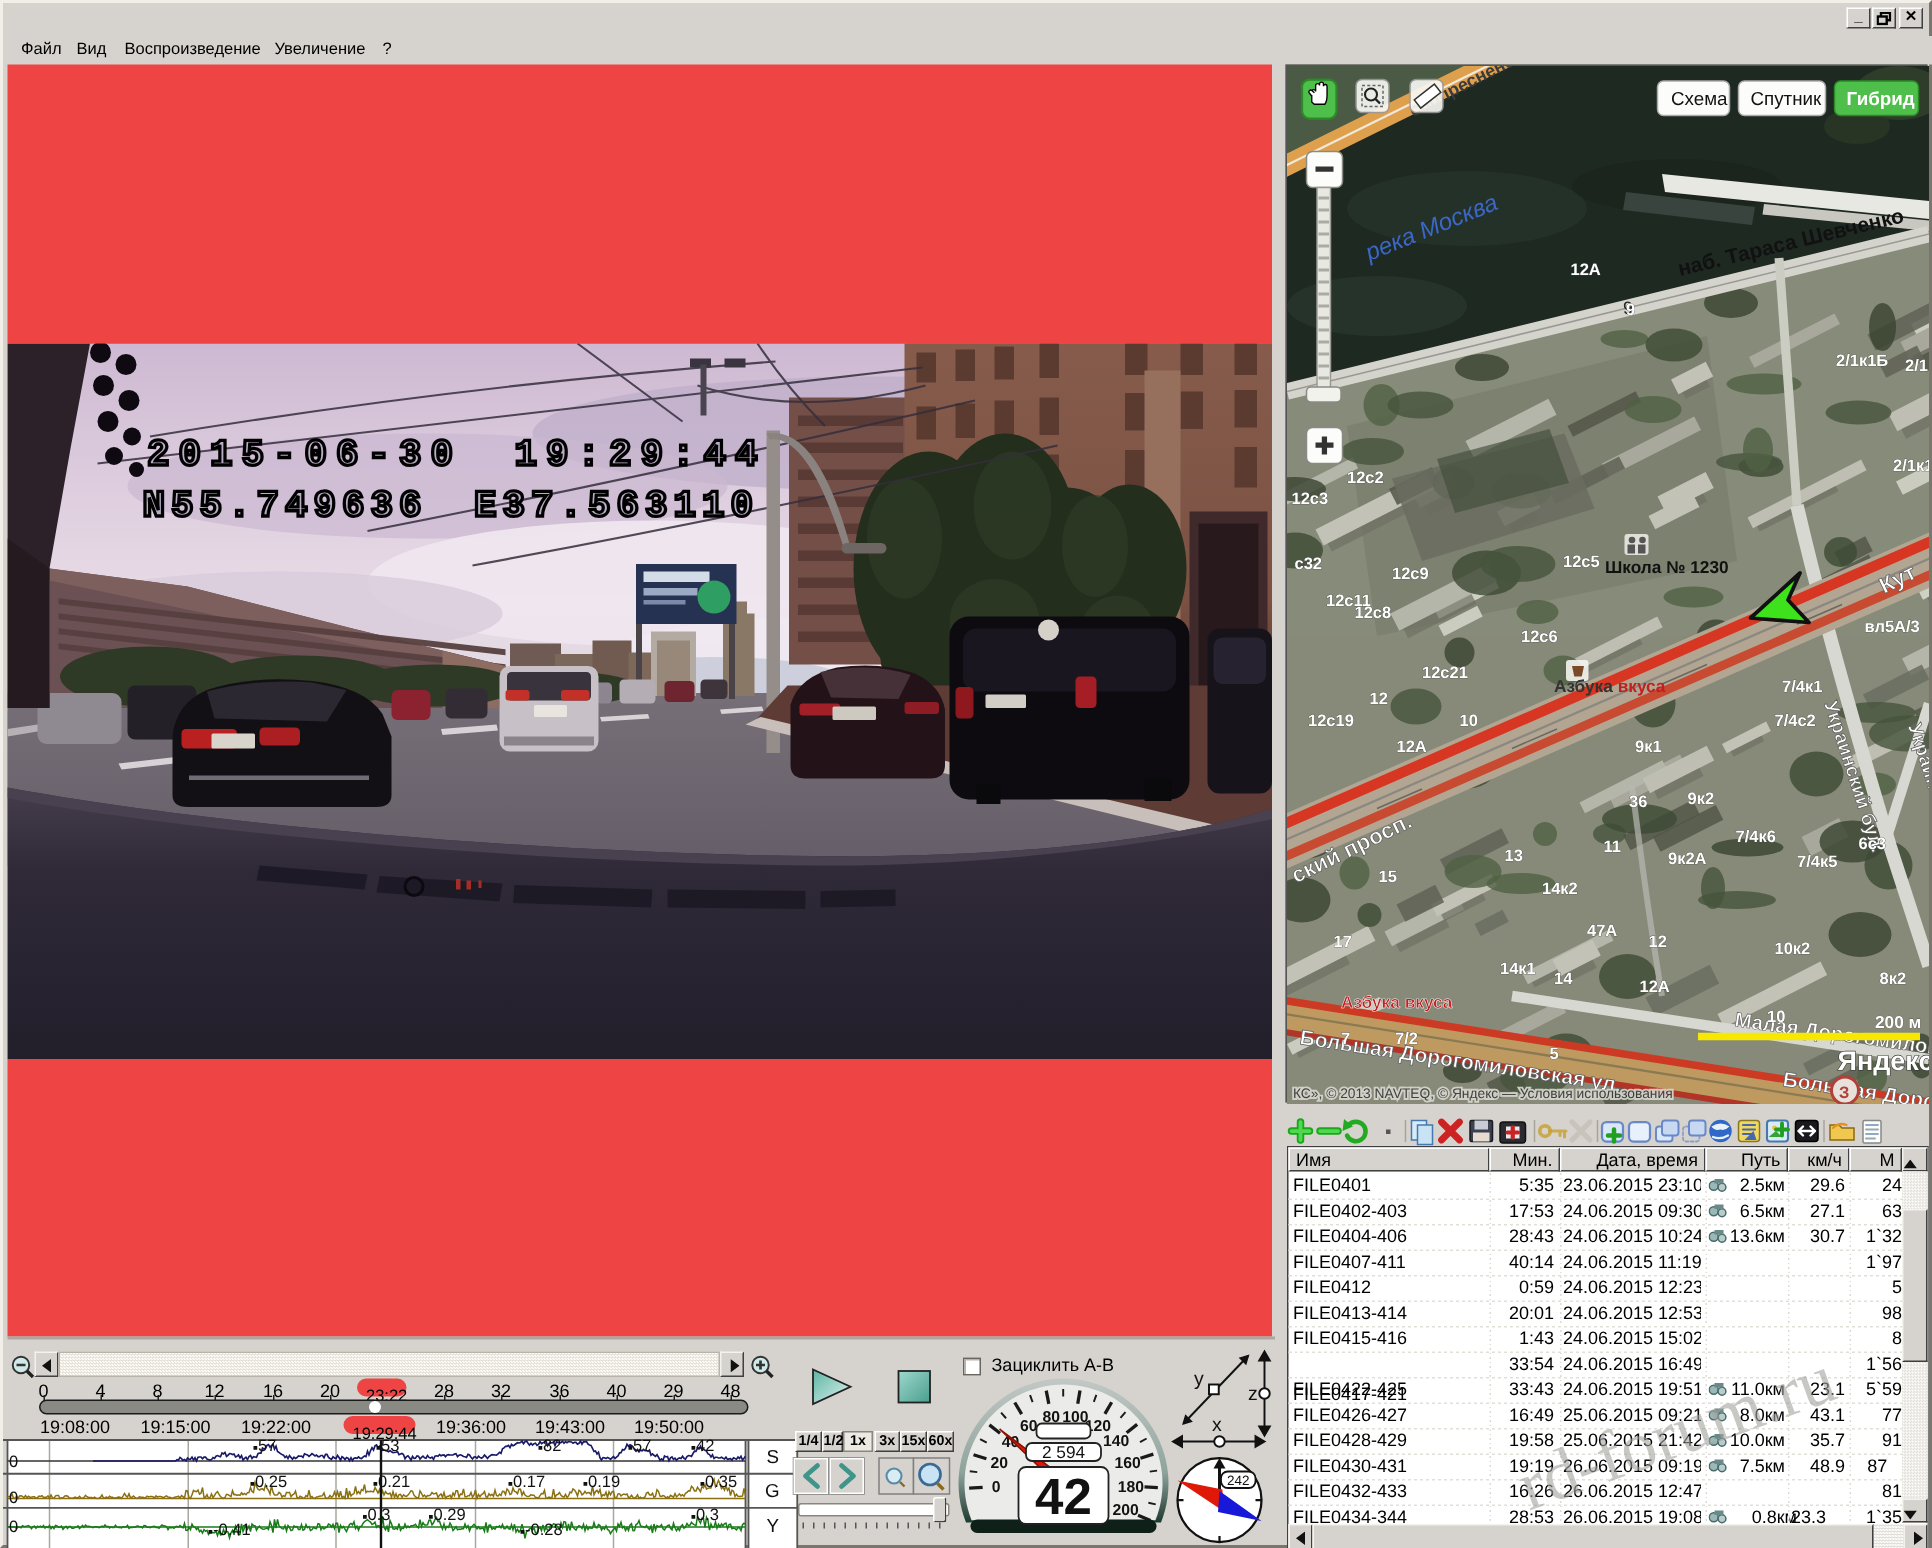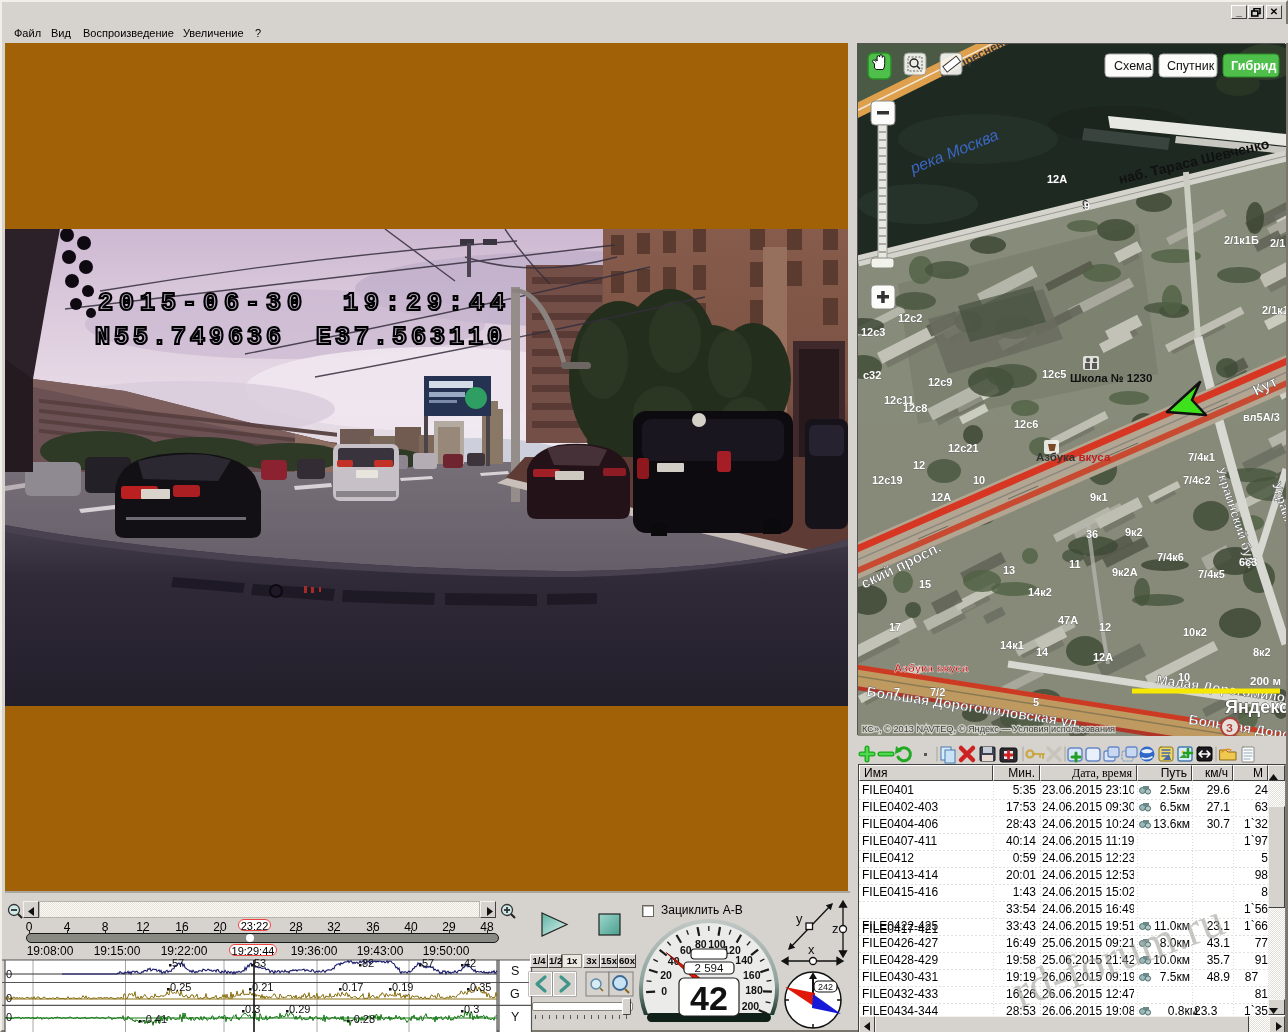--- a/index.html
+++ b/index.html
@@ -15,33 +15,33 @@
 .titletxt { position:absolute; left:24px; top:3px; letter-spacing:0.1px; }
 .tico { position:absolute; left:7px; top:2.5px; width:13px; height:13px; border-radius:4px;
   background:radial-gradient(circle at 35% 35%, #e05050, #8a0a12 70%); border:1px solid #5a0408;}
 .tbtn { position:absolute; top:3px; width:16px; height:14px; background:#d6d3ce;
   border-top:1px solid #fff; border-left:1px solid #fff;
   border-right:1px solid #404040; border-bottom:1px solid #404040;
   font-size:10px; font-weight:bold; color:#000; text-align:center; line-height:12px; }
 .menubar { position:absolute; left:2px; top:22px; width:1284px; height:19px; background:#d6d3ce;
   font-size:11px; color:#000; }
 .menubar span { position:absolute; top:3px; }
-.video { position:absolute; left:3px; top:41px; width:843px; height:848px; background:#a16207; }
+.video { position:absolute; left:3px; top:41px; width:843px; height:848px; background:#ef4444; }
 .mapbox { position:absolute; left:855px; top:41px; width:428px; height:692px; border:1px solid #555; background:#7a8570;}
 
 .hdr { height:16px; background:#d6d3ce; border-top:1px solid #fff; border-left:1px solid #fff;
   border-right:1px solid #404040; border-bottom:1px solid #404040; font-size:12px; overflow:hidden; }
 .row { left:0; width:1288px; height:17px; font-size:12px; color:#000; }
 .row .c { position:absolute; top:1px; overflow:hidden; white-space:nowrap; }
 .sbtn { background:#d6d3ce; border-top:1px solid #f4f2ec; border-left:1px solid #f4f2ec;
   border-right:1px solid #404040; border-bottom:1px solid #404040; overflow:hidden; }
 .sthumb { background:#d6d3ce; border-top:1px solid #f4f2ec; border-left:1px solid #f4f2ec;
   border-right:1px solid #404040; border-bottom:1px solid #404040; }
 .num { font-size:12px; text-align:center; color:#000; }
-.bub { font-size:11px; text-align:center; color:#000; background:#fff; border:1px solid #ef4444; border-radius:6px; height:12px; line-height:12px; }
+.bub { font-size:11px; color:#000; background:#fff; border:6px solid #ef4444; border-radius:6px; height:12px; line-height:12px; }
 .spd2 { font-size:9.5px; font-weight:bold; text-align:center; height:14px; line-height:12px; color:#000; }
 </style></head><body>
 <div class="win">
 
 <div class="tbtn" style="left:1229px;">_</div>
 <div class="tbtn" style="left:1246px;"><svg width="10" height="9" viewBox="0 0 10 9" style="margin-top:2px;">
         <rect x="3" y="0.5" width="6" height="5" fill="none" stroke="#000" stroke-width="1.6"></rect>
         <rect x="0.8" y="3" width="6" height="5" fill="#d6d3ce" stroke="#000" stroke-width="1.6"></rect>
       </svg></div>
 <div class="tbtn" style="left:1264px;">✕</div>
@@ -669,21 +669,21 @@
 </g>
 
 </svg>
 <div class="abs" style="left:856px;top:762px;width:428px;height:269px;background:#fff;border:1px solid #404040;border-right:1px solid #808080;"></div>
 <div class="abs hdr" style="left:857px;top:763px;width:134px;">
       <span style="float:left;padding:0 4px;">Имя</span>
     </div>
 <div class="abs hdr" style="left:991px;top:763px;width:47px;">
       <span style="float:right;padding:0 4px;">Мин.</span>
     </div>
-<div class="abs hdr" style="left:1038px;top:763px;width:97px;font-family:Liberation Serif, serif;">
+<div class="abs hdr" style="left:1038px;top:763px;width:97px;">
       <span style="float:right;padding:0 4px;">Дата, время</span>
     </div>
 <div class="abs hdr" style="left:1135px;top:763px;width:55px;">
       <span style="float:right;padding:0 4px;">Путь</span>
     </div>
 <div class="abs hdr" style="left:1190px;top:763px;width:41px;">
       <span style="float:right;padding:0 4px;">км/ч</span>
     </div>
 <div class="abs hdr" style="left:1231px;top:763px;width:35px;">
       <span style="float:right;padding:0 4px;">М</span>
@@ -761,21 +761,21 @@
 <span class="c" style="left:860px;width:128px;text-align:left;">FILE0422-425</span>
 <span class="c" style="left:993px;width:41px;text-align:right;">33:43</span>
 <span class="c" style="left:1040px;width:92px;text-align:right;">24.06.2015 19:51</span>
 <svg class="abs" width="13" height="11" viewBox="0 0 13 11" style="left:1137px;top:3px;">
         <circle cx="3.5" cy="5.5" r="3" fill="#9ab8b8" stroke="#4a6a6a"></circle>
         <circle cx="9" cy="6.5" r="2.6" fill="#b8cccc" stroke="#4a6a6a"></circle>
         <rect x="4" y="1" width="6" height="3" fill="#6a8a8a"></rect>
       </svg>
 <span class="c" style="left:1148px;width:40px;text-align:right;">11.0км</span>
 <span class="c" style="left:1192px;width:36px;text-align:right;">23.1</span>
-<span class="c" style="left:1233px;width:33px;text-align:right;">1`66</span>
+<span class="c" style="left:1233px;width:33px;text-align:right;">5`59</span>
 </div>
 <div class="abs row" style="top:933.0px;">
 <span class="c" style="left:860px;width:128px;text-align:left;">FILE0426-427</span>
 <span class="c" style="left:993px;width:41px;text-align:right;">16:49</span>
 <span class="c" style="left:1040px;width:92px;text-align:right;">25.06.2015 09:21</span>
 <svg class="abs" width="13" height="11" viewBox="0 0 13 11" style="left:1137px;top:3px;">
         <circle cx="3.5" cy="5.5" r="3" fill="#9ab8b8" stroke="#4a6a6a"></circle>
         <circle cx="9" cy="6.5" r="2.6" fill="#b8cccc" stroke="#4a6a6a"></circle>
         <rect x="4" y="1" width="6" height="3" fill="#6a8a8a"></rect>
       </svg>

